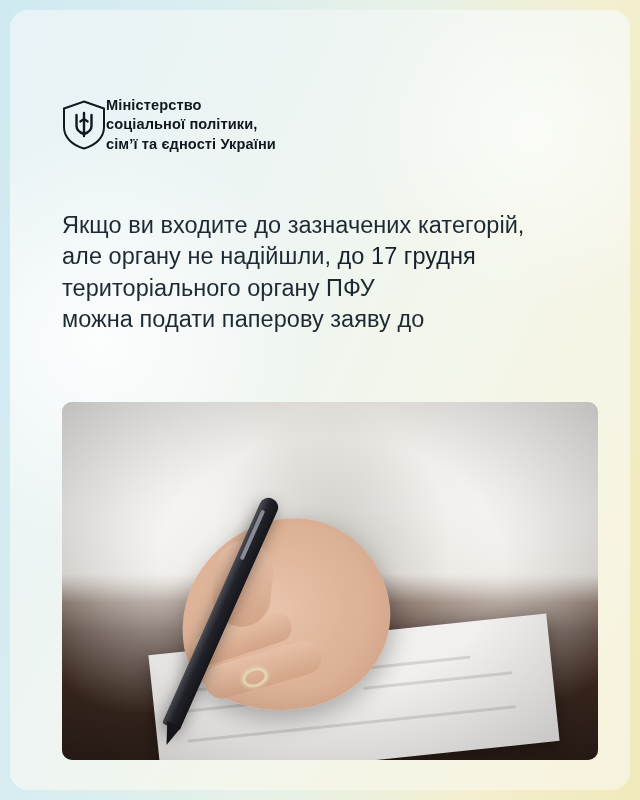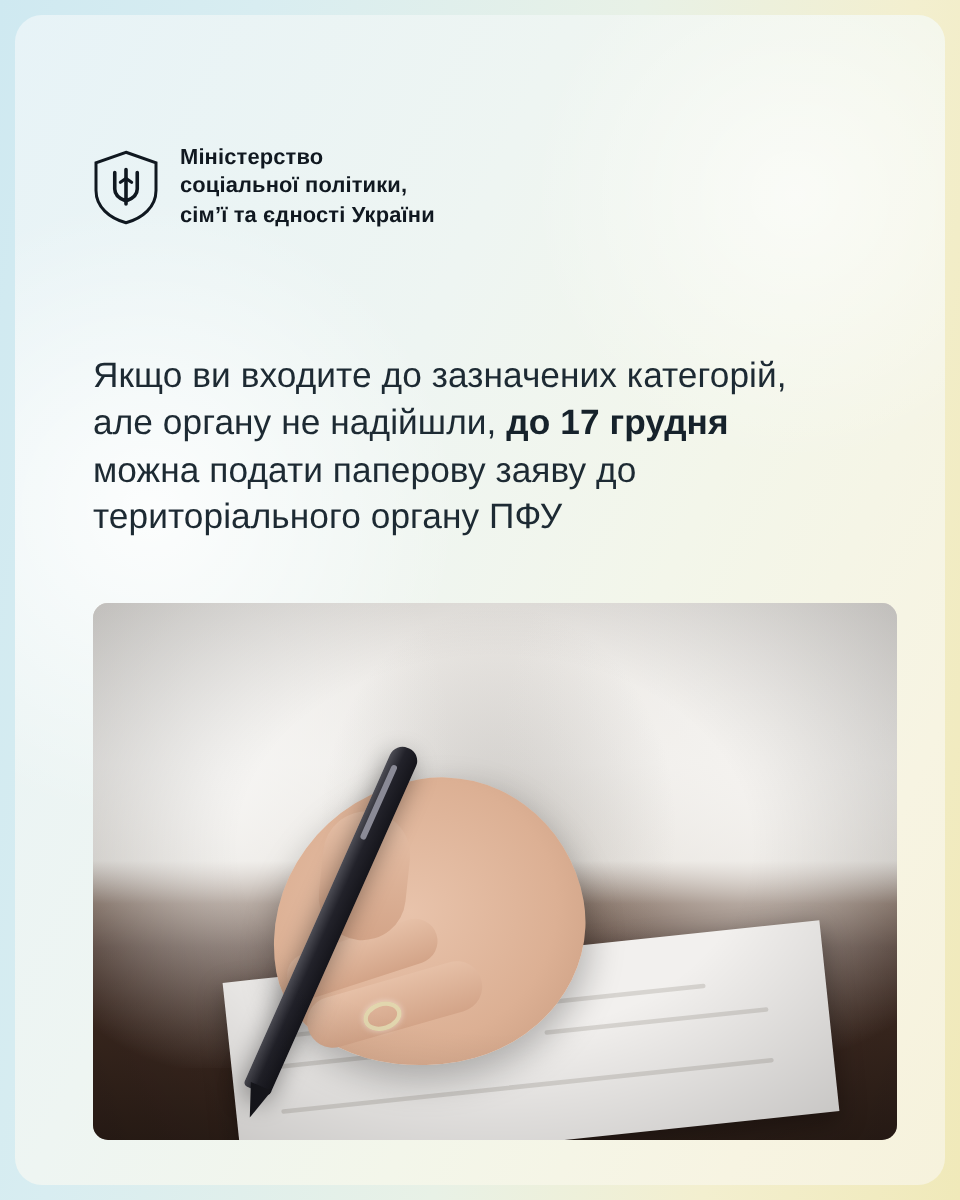--- a/index.html
+++ b/index.html
@@ -58,50 +58,49 @@
     pointer-events: none;
   }
 
   
   .logo-block {
     position: absolute;
     left: 52px;
     top: 86px;
     display: flex;
     align-items: center;
-    gap: 14px;
   }
   .trident-badge {
     width: 44px;
     height: 50px;
     flex: 0 0 auto;
     display: block;
   }
   .logo-text {
     font-size: 14.6px;
     line-height: 1.32;
     font-weight: bold;
     color: #101820;
     letter-spacing: 0.1px;
     white-space: pre-line;
   }
 
   
   .headline {
     position: absolute;
     left: 52px;
-    top: 225px;
+    top: 200px;
     width: 545px;
     font-size: 23.5px;
     line-height: 1.33;
     color: #1d2a33;
     letter-spacing: 0.05px;
   }
   .headline .line { display: block; white-space: pre; }
-  .headline b { font-weight: bold; color: #16222b; }
+  .headline b { font-weight: normal; color: #16222b; }
 
   
   .photo-frame {
     position: absolute;
     left: 52px;
     top: 392px;
     width: 536px;
     height: 358px;
     border-radius: 10px;
     overflow: hidden;
@@ -238,22 +237,22 @@
         <path d="M18.3 21.5 L22 19 L25.7 21.5" fill="none" stroke="#101820" stroke-width="2.2" stroke-linecap="round"></path>
       </svg>
       <div class="logo-text">Міністерство
 соціальної політики,
 сім’ї та єдності України</div>
     </div>
 
     <div class="headline">
       <span class="line">Якщо ви входите до зазначених категорій,</span>
       <span class="line"><span>але органу не надійшли, </span><b>до 17 грудня</b></span>
+      <span class="line">територіального органу ПФУ</span>
       <span class="line">можна подати паперову заяву до</span>
-      <span class="line">територіального органу ПФУ</span>
     </div>
 
     <div class="photo-frame">
       <div class="photo">
         <div class="shirt-l"></div>
         <div class="shirt-r"></div>
         <div class="shadow-body"></div>
 
         <div class="paper">
           <div class="paper-line" style="left:30px; top:38px; width:160px;"></div>

